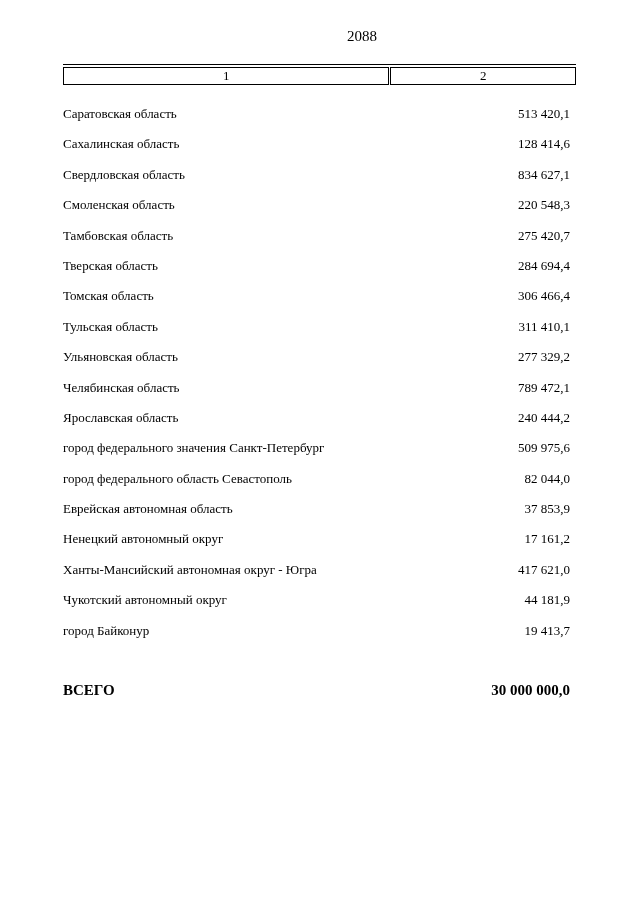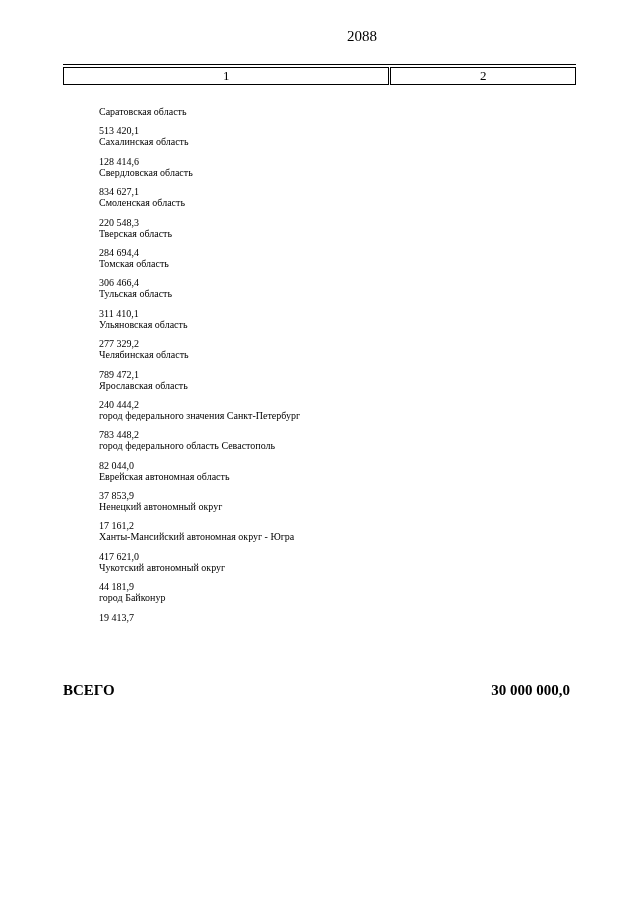--- a/index.html
+++ b/index.html
@@ -50,22 +50,21 @@
     position: absolute;
     top: 106px;
     left: 63px;
     width: 507px;
   }
   .row {
     display: flex;
     justify-content: space-between;
     align-items: baseline;
     height: 30.4px;
-    font-size: 10px;
-    flex-direction: column;
+    font-size: 13px;
   }
   .row .region-name {
     white-space: nowrap;
   }
   .row .region-value {
     white-space: nowrap;
     margin-left: 36px;
   }
   .total-row {
     position: absolute;
@@ -102,20 +101,24 @@
     </div>
     <div class="row">
       <span class="region-name">Свердловская область</span>
       <span class="region-value">834 627,1</span>
     </div>
     <div class="row">
       <span class="region-name">Смоленская область</span>
       <span class="region-value">220 548,3</span>
     </div>
     <div class="row">
+      <span class="region-name">Тамбовская область</span>
+      <span class="region-value">275 420,7</span>
+    </div>
+    <div class="row">
       <span class="region-name">Тверская область</span>
       <span class="region-value">284 694,4</span>
     </div>
     <div class="row">
       <span class="region-name">Томская область</span>
       <span class="region-value">306 466,4</span>
     </div>
     <div class="row">
       <span class="region-name">Тульская область</span>
       <span class="region-value">311 410,1</span>
@@ -127,21 +130,21 @@
     <div class="row">
       <span class="region-name">Челябинская область</span>
       <span class="region-value">789 472,1</span>
     </div>
     <div class="row">
       <span class="region-name">Ярославская область</span>
       <span class="region-value">240 444,2</span>
     </div>
     <div class="row">
       <span class="region-name">город федерального значения Санкт-Петербург</span>
-      <span class="region-value">783 448,2</span>
+      <span class="region-value">509 975,6</span>
     </div>
     <div class="row">
       <span class="region-name">город федерального область Севастополь</span>
       <span class="region-value">82 044,0</span>
     </div>
     <div class="row">
       <span class="region-name">Еврейская автономная область</span>
       <span class="region-value">37 853,9</span>
     </div>
     <div class="row">

